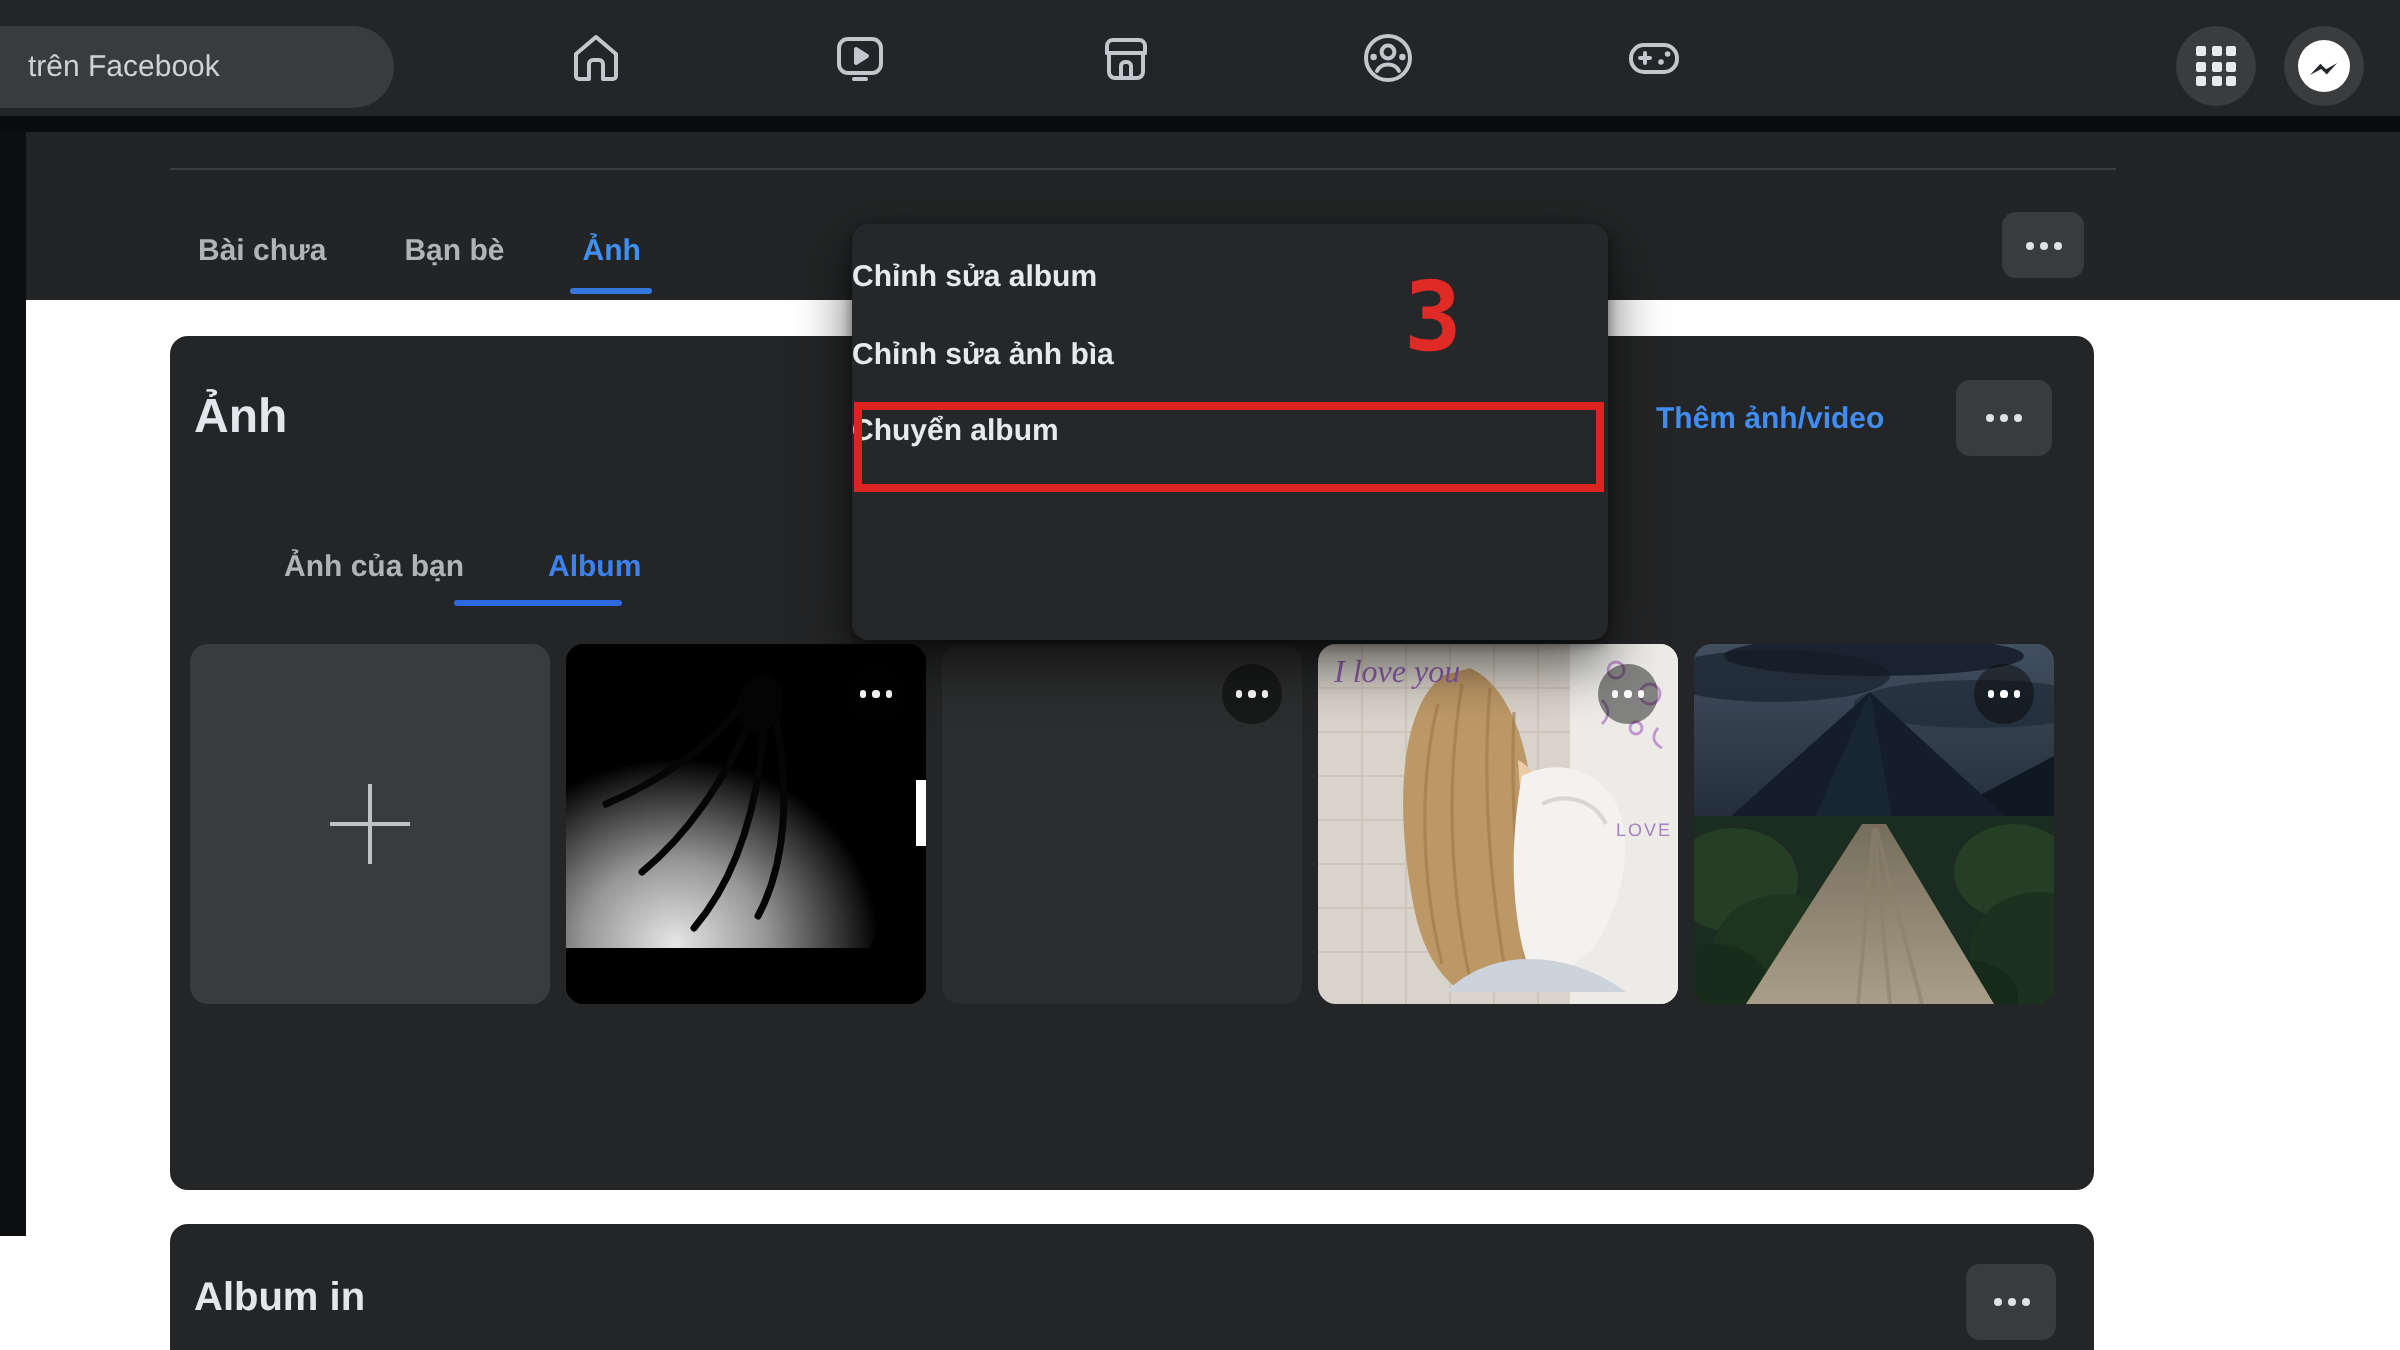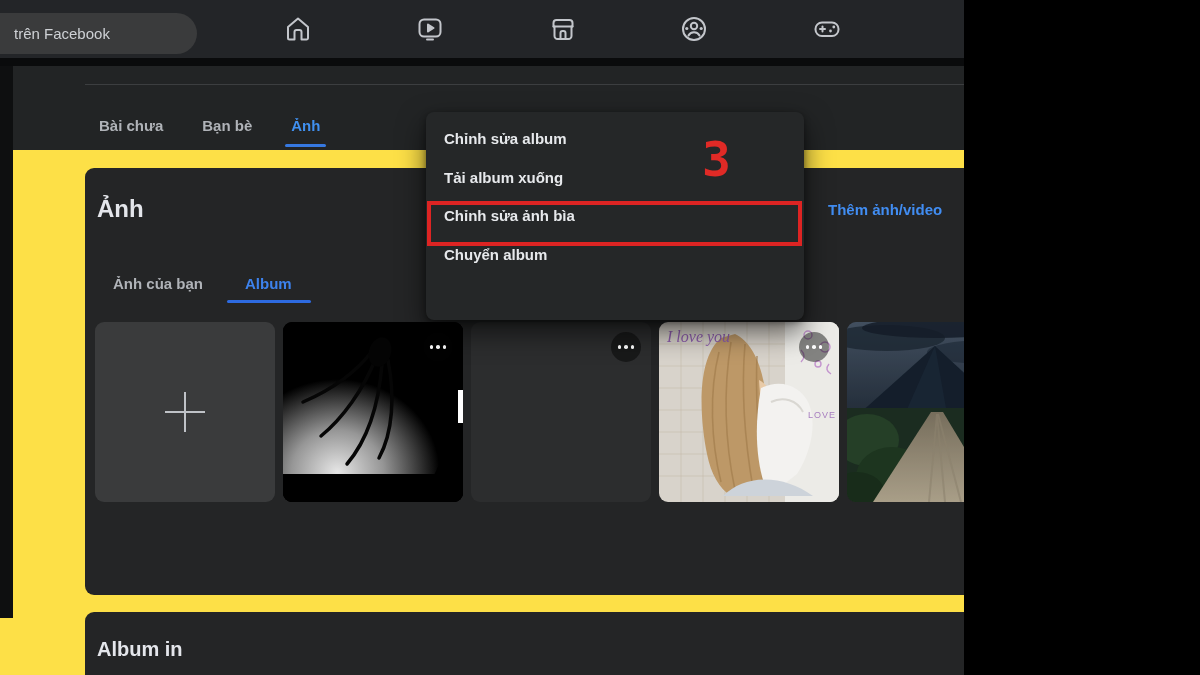--- a/index.html
+++ b/index.html
@@ -1,18 +1,18 @@
 <!DOCTYPE html>
 <html><head>
 <meta charset="utf-8">
 <style>
   html,body{margin:0;padding:0;background:#000;}
   *{box-sizing:border-box;}
-  .screen{position:relative;width:964px;height:675px;overflow:hidden;
-    background:#fde047;font-family:"Liberation Sans",sans-serif;color:#e4e6eb;}
+  .screen{position:relative;width:1200px;height:675px;overflow:hidden;
+    background:#ffffff;font-family:"Liberation Sans",sans-serif;color:#e4e6eb;}
 
   
   .topbar{position:absolute;left:0;top:0;width:1200px;height:58px;background:#232528;z-index:10;}
   .search-pill{position:absolute;left:-70px;top:13px;width:267px;height:41px;border-radius:21px;
     background:#3a3b3c;display:flex;align-items:center;}
   .search-pill span{padding-left:84px;font-size:15px;color:#ced1d5;white-space:nowrap;}
   .navicon{position:absolute;top:5px;width:56px;height:48px;display:flex;align-items:center;justify-content:center;}
   .navicon svg{stroke:#c3c6cb;fill:none;stroke-width:2;stroke-linecap:round;stroke-linejoin:round;}
   .circle-btn{position:absolute;top:13px;width:40px;height:40px;border-radius:50%;background:#3b3c3e;
     display:flex;align-items:center;justify-content:center;}
@@ -36,21 +36,21 @@
   .tabrow-more{left:1001px;top:40px;width:41px;height:33px;}
 
   
   .panel{position:absolute;left:85px;width:962px;background:#242526;border-radius:9px;z-index:3;}
   .photos-panel{top:168px;height:427px;}
   .panel-title{position:absolute;left:12px;font-size:24px;font-weight:700;color:#e4e6eb;}
   .photos-title{top:27px;}
   .add-link{position:absolute;left:743px;top:33px;font-size:15px;font-weight:700;color:#418df2;cursor:pointer;white-space:nowrap;}
   .photos-more{left:893px;top:22px;width:48px;height:38px;}
   .section-tab{position:absolute;top:95px;height:40px;display:flex;align-items:center;font-size:15px;
-    font-weight:700;color:#b0b3b8;cursor:pointer;}
+    font-weight:700;color:#b0b3b8;cursor:pointer;margin-left:29px;}
   .section-tab.active{color:#3d82ec;}
   .stab1{left:28px;}
   .stab2{left:160px;}
   .stab-underline{position:absolute;left:142px;top:132px;width:84px;height:3px;background:#2d6ae0;border-radius:2px;}
 
   
   .album-card{position:absolute;top:154px;width:182px;}
   .album-cover{position:relative;width:180px;height:180px;border-radius:9px;overflow:hidden;background:#2d2e2f;cursor:pointer;}
   .album-cover svg{position:absolute;inset:0;display:block;}
   .cover-more{position:absolute;top:10px;right:10px;width:30px;height:30px;border:none;border-radius:50%;
@@ -70,21 +70,21 @@
   .love-text{position:absolute;right:3px;top:88px;font-size:9px;letter-spacing:1px;color:#a87fc0;z-index:3;margin-left:28px;}
 
   
   .checkin-panel{top:612px;height:85px;}
   .checkin-title{top:26px;font-size:20px;}
   .checkin-more{left:898px;top:20px;width:45px;height:38px;}
 
   
   .album-menu{position:absolute;left:426px;top:112px;width:378px;height:208px;background:#252728;
     border-radius:8px;box-shadow:0 12px 28px rgba(0,0,0,.6),0 2px 6px rgba(0,0,0,.4);z-index:40;padding:7px 0;}
-  .menu-item{height:38.8px;display:flex;align-items:center;padding-left:18px;font-size:15px;
+  .menu-item{height:38.8px;display:flex;align-items:center;font-size:15px;
     font-weight:700;color:#e7e9ec;cursor:pointer;}
 
   
   .red-rect{position:absolute;left:427px;top:201px;width:375px;height:45px;border:4px solid #dd2423;z-index:50;pointer-events:none;}
   .red-num{position:absolute;left:702px;top:131px;font-size:48px;font-weight:700;color:#e02a26;
     font-family:"DejaVu Sans Mono",monospace;z-index:50;pointer-events:none;}
 </style>
 </head>
 <body>
 
@@ -336,21 +336,20 @@
       <span class="dots">
           <i></i>
           <i></i>
           <i></i>
         </span>
     </button>
   </section>
 
   <div class="album-menu">
     <div class="menu-item">Chỉnh sửa album</div>
-    <div class="menu-item">Tải album xuống</div>
     <div class="menu-item">Chỉnh sửa ảnh bìa</div>
     <div class="menu-item">Chuyển album</div>
   </div>
 
   <div class="red-rect"></div>
   <div class="red-num">3</div>
 
 </div>
 
 </body></html>

